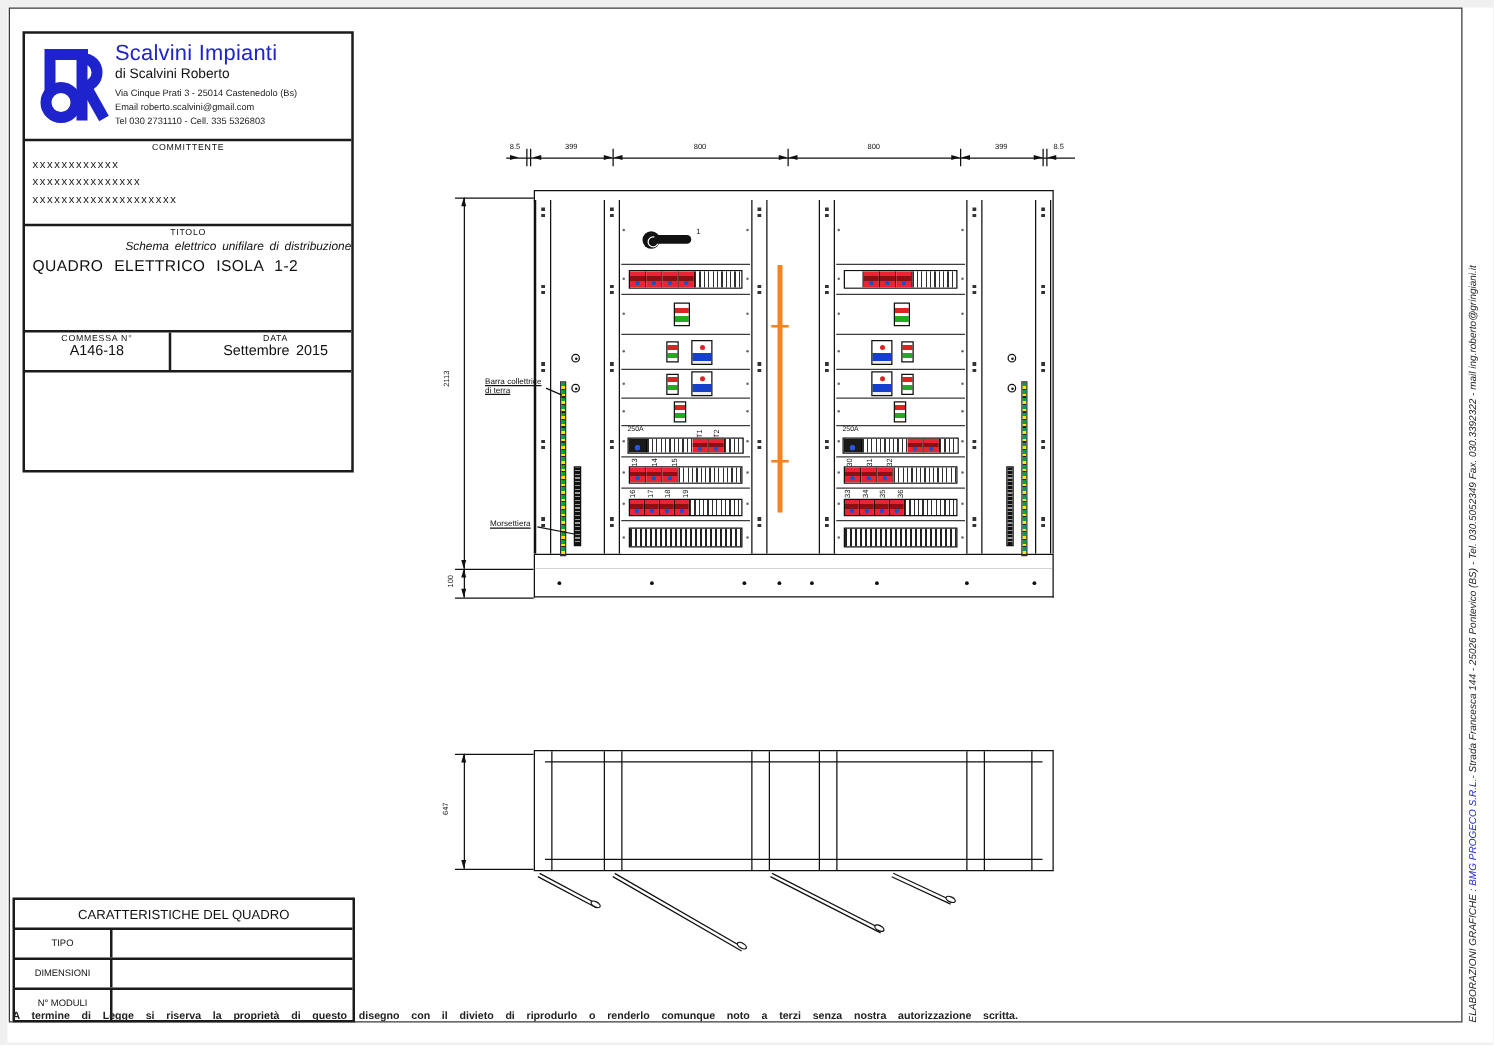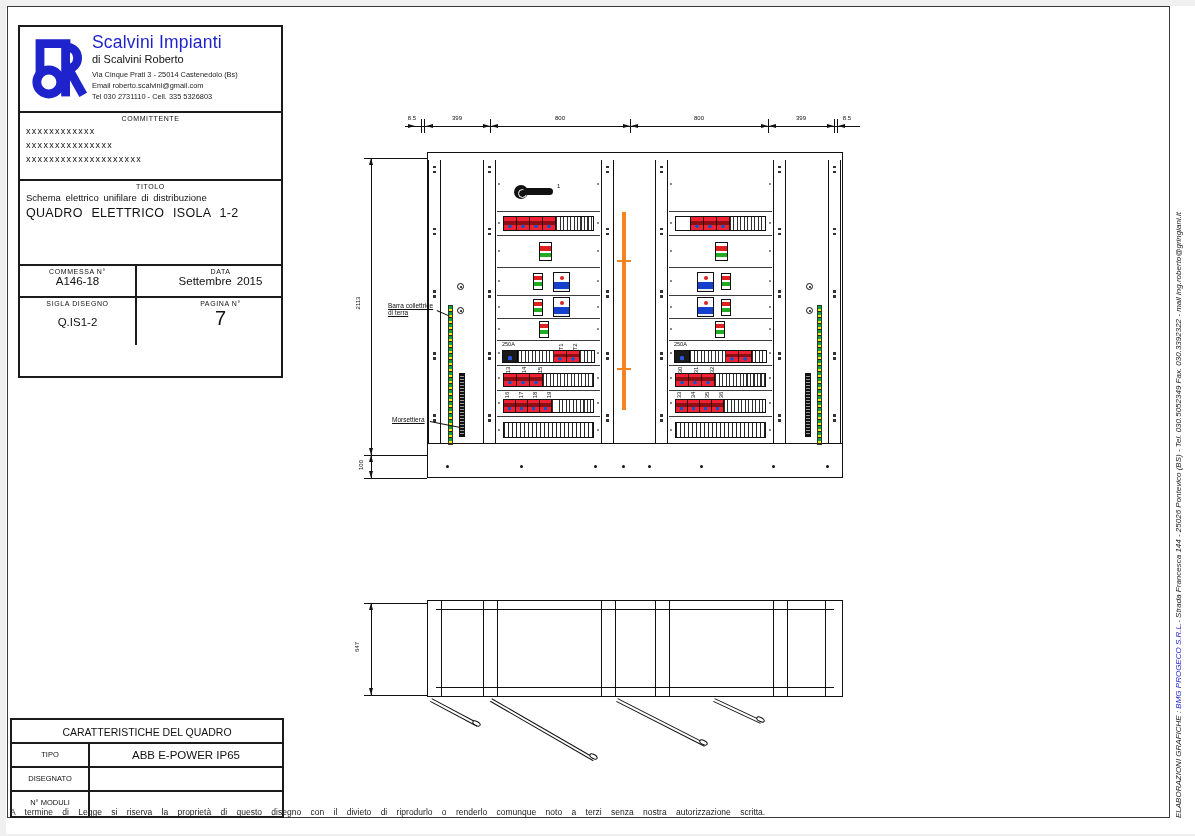--- a/index.html
+++ b/index.html
@@ -11,21 +11,21 @@
 
   
   .tblock { position:absolute; left:18px; top:25px; width:265px; height:353px; border:2px solid #1b1b1b; background:#fff; }
   .tb-sec { position:relative; border-bottom:2px solid #1b1b1b; }
   .tb-logo { height:86px; }
   .tb-name { position:absolute; left:72px; top:5px; color:#1e23cc; font-size:17.5px; letter-spacing:.2px; }
   .tb-sub  { position:absolute; left:72px; top:26px; font-size:11px; }
   .tb-addr { position:absolute; left:72px; font-size:7.4px; color:#222; }
   .hdr { display:block; text-align:center; font-size:7px; letter-spacing:.6px; padding-top:2px; }
   .xline { font-size:9px; letter-spacing:1.3px; margin:4px 0 0 6px; }
-  .tb-tit1 { text-align:left; margin:2px 0 0 6px; font-size:9.5px; word-spacing:2px; }
+  .tb-tit1 { text-align:right; margin:2px 0 0 6px; font-size:9.5px; word-spacing:2px;font-style:italic; }
   .tb-tit2 { text-align:left; margin:3px 0 0 6px; font-size:12.5px; word-spacing:5px; letter-spacing:.3px; }
   .tb-disv { text-align:center; font-size:12px; margin-top:1px; word-spacing:3px; }
   .tb-row { display:flex;gap:23px; }
   .tb-cell { position:relative; text-align:center; }
   .tb-cell.l { width:117px; border-right:2px solid #1b1b1b; }
   .tb-cell.r { flex:1; }
   .cellval { font-size:11.5px; word-spacing:2px; }
   .pagval { font-size:20px; }
 
   
@@ -99,21 +99,21 @@
   
   .tvrect { position:absolute; border:1.5px solid #111; background:#fff; }
   .tvin { position:absolute; border:1px solid #111; }
   .door { position:absolute; height:4px; border-top:1px solid #111; border-bottom:1px solid #111; background:#fff; transform-origin:0 50%; }
   .handle { position:absolute; width:9px; height:5px; border:1px solid #111; border-radius:50%; background:#fff; }
 
   
   .vside { position:absolute; left:1174px; top:4px; width:19px; height:826px; writing-mode:vertical-rl;
            transform:rotate(180deg); font-style:italic; font-size:8px; white-space:nowrap; color:#222; padding-top:12px; }
   .vside .lnk { color:#2323d6; }
-  .disclaimer { position:absolute; left:10px; top:807px; width:1000px; font-size:8.5px; word-spacing:7px; color:#222; }
+  .disclaimer { position:absolute; left:10px; top:807px; width:1000px; font-size:8.5px; word-spacing:7px; color:#222;font-weight:bold; }
 </style>
 </head>
 <body>
 
 <div class="page">
   <div class="gray" style="left:0;top:0;width:1195px;height:6px;"></div>
   <div class="gray" style="left:0;top:0;width:6px;height:836px;"></div>
   <div class="gray" style="left:0;top:834px;width:1195px;height:2px;"></div>
   <div class="frame"></div>
 
@@ -148,40 +148,29 @@
     <div class="tb-sec tb-row" style="height:32px;">
       <div class="tb-cell l">
         <span class="hdr">COMMESSA N°</span>
         <div class="cellval">A146-18</div>
       </div>
       <div class="tb-cell r">
         <span class="hdr">DATA</span>
         <div class="cellval">Settembre 2015</div>
       </div>
     </div>
-    <div class="tb-row" style="height:47px;">
-      <div class="tb-cell l">
-        <span class="hdr">SIGLA DISEGNO</span>
-        <div class="cellval" style="margin-top:9px;">Q.IS1-2</div>
-      </div>
-      <div class="tb-cell r">
-        <span class="hdr">PAGINA N°</span>
-        <div class="pagval">7</div>
-      </div>
-    </div>
   </div>
 
   <div class="ctable">
     <div class="ct-h">CARATTERISTICHE DEL QUADRO</div>
     <div class="ct-r">
       <div class="ct-l">TIPO</div>
-      <div class="ct-v">ABB E-POWER IP65</div>
     </div>
     <div class="ct-r">
-      <div class="ct-l">DISEGNATO</div>
+      <div class="ct-l">DIMENSIONI</div>
     </div>
     <div class="ct-r">
       <div class="ct-l">N° MODULI</div>
     </div>
   </div>
 
   <div class="hl" style="left:405px;top:126px;width:455px;"></div>
   <div class="vl" style="left:421px;top:119px;height:14px;"></div>
   <div class="vl" style="left:424px;top:119px;height:14px;"></div>
   <div class="vl" style="left:490px;top:119px;height:14px;"></div>

